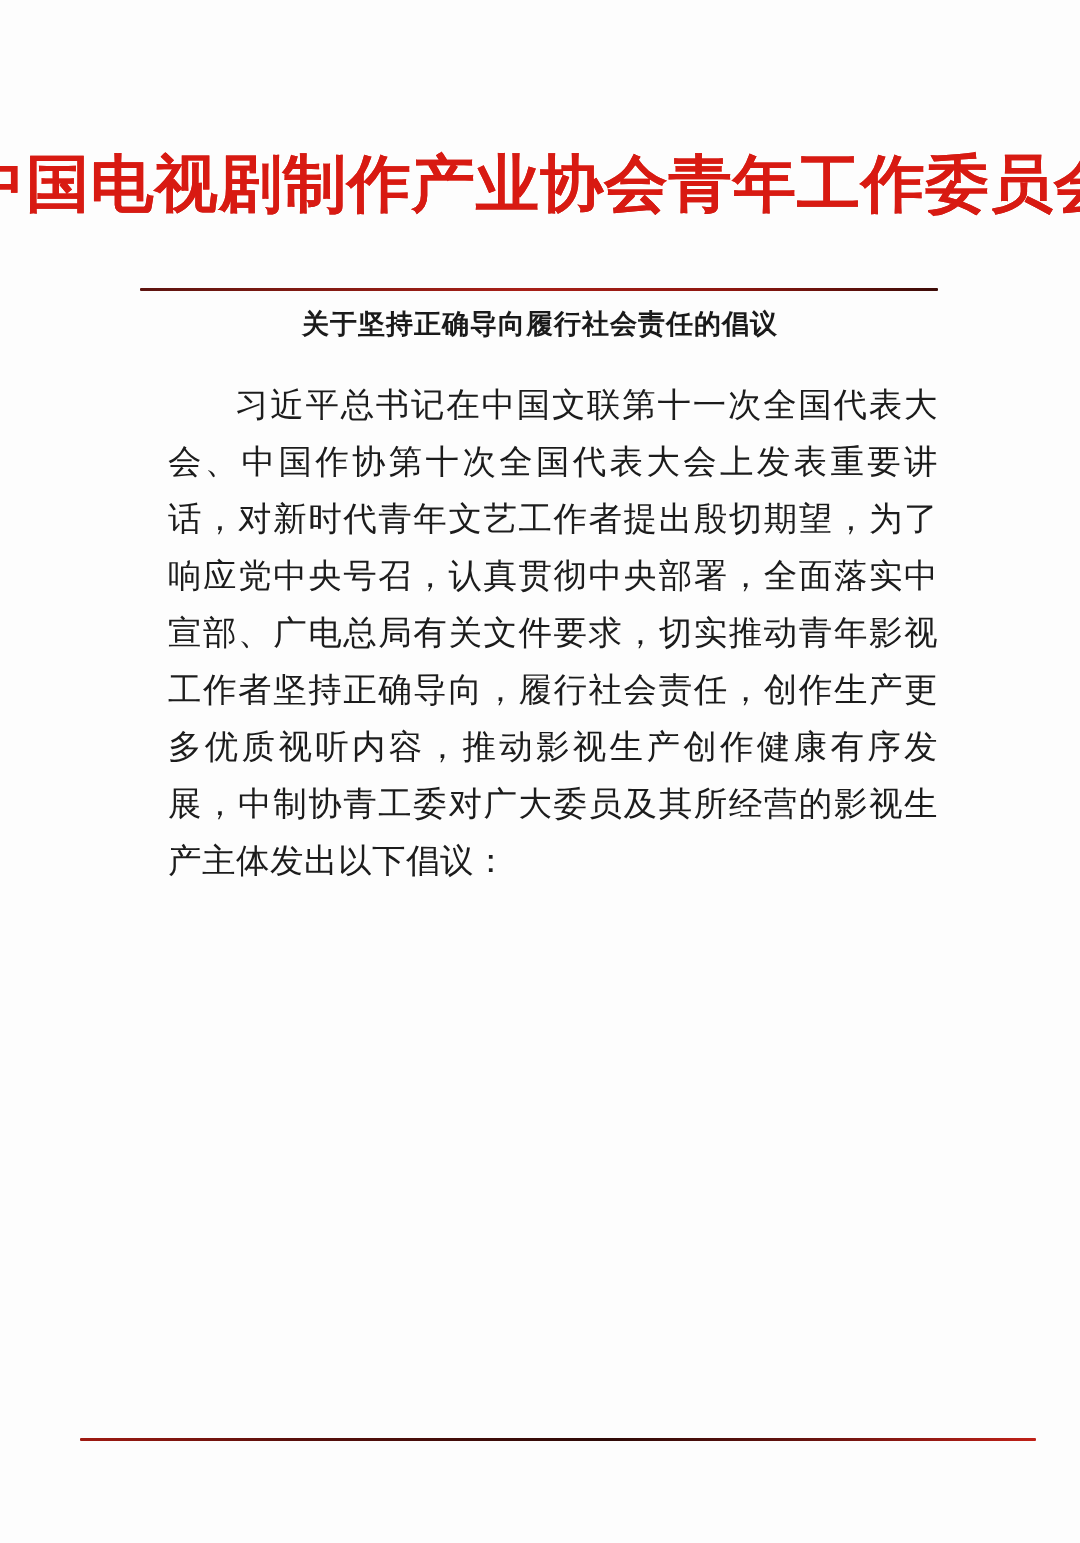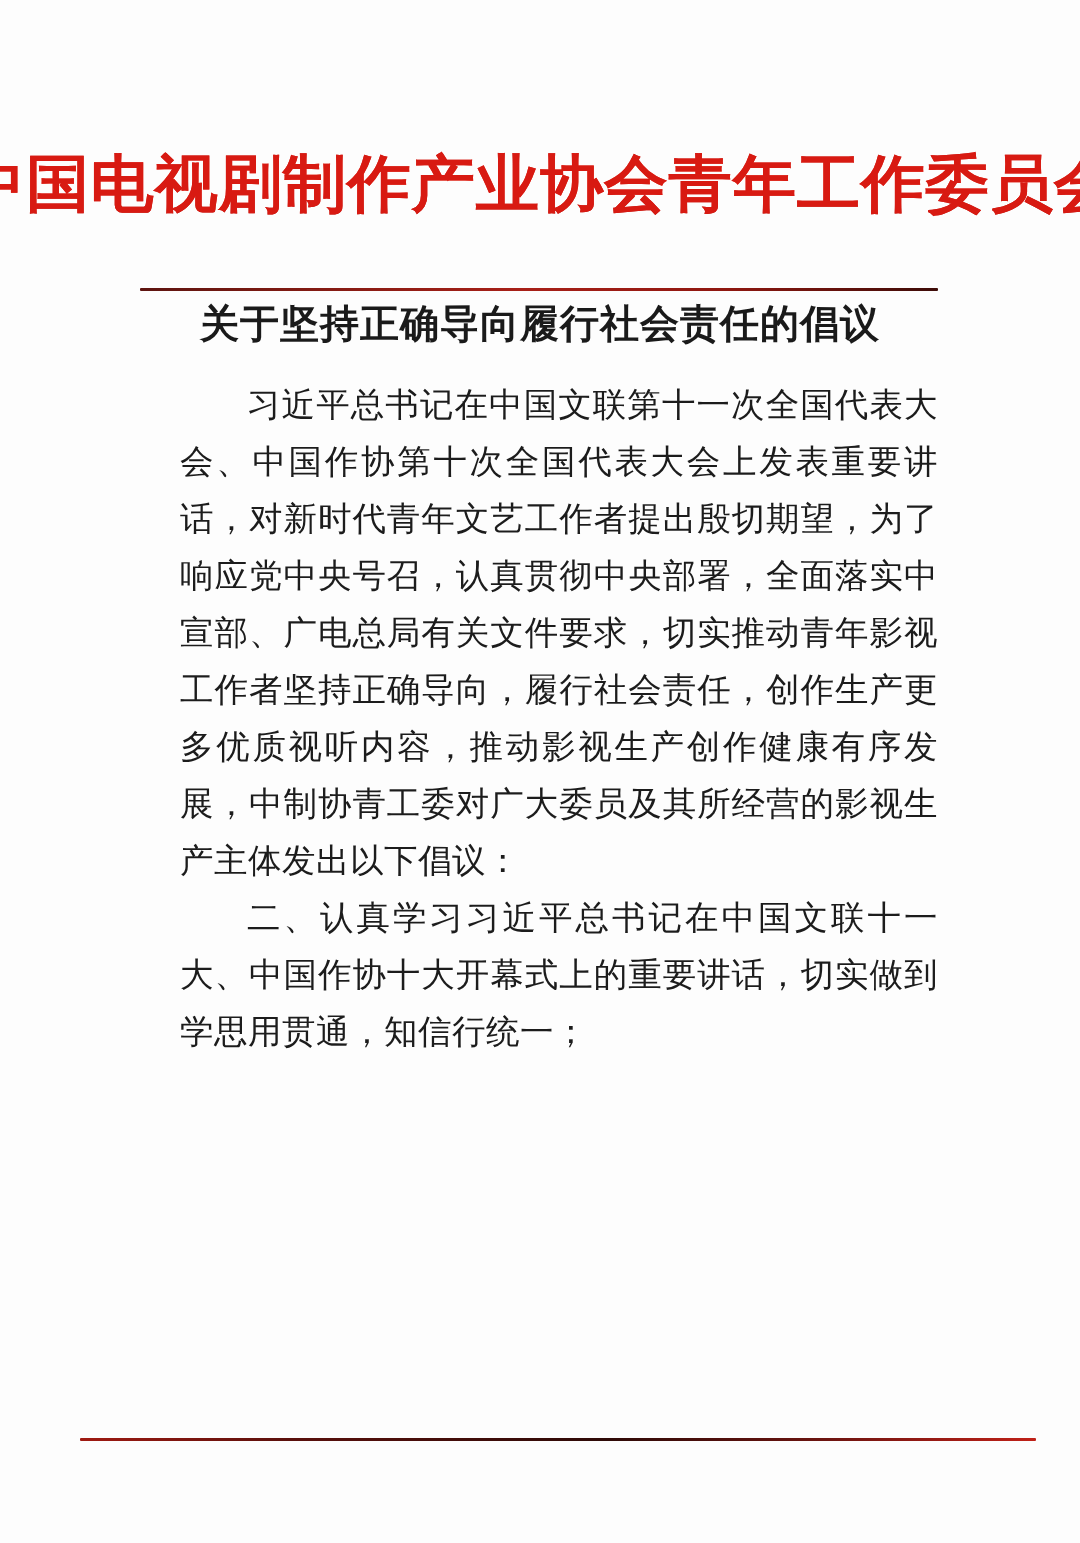--- a/index.html
+++ b/index.html
@@ -84,42 +84,42 @@
 
   
   .doc-title {
     position: absolute;
     left: 0;
     right: 0;
     top: 300px;
     text-align: center;
     font-family: "Liberation Sans", "DejaVu Sans", sans-serif;
     font-weight: 700;
-    font-size: 39px;
+    font-size: 27px;
     line-height: 48px;
     color: #1a1a1a;
     letter-spacing: 1px;
   }
 
   
   .body-block {
     position: absolute;
     left: 168px;
     top: 376px;
     width: 770px;
   }
   .para {
     font-family: "Liberation Serif", "DejaVu Serif", serif;
     font-size: 33.5px;
     line-height: 57px;
     color: #1c1c1c;
     text-align: justify;
     text-justify: inter-ideograph;
     text-indent: 2em;
-    margin: 0 0 0 12px;
+    margin: 0 0 0 0;
     letter-spacing: 0.5px;
     word-break: break-all;
   }
 
   
   .rule-bottom {
     position: absolute;
     left: 80px;
     width: 956px;
     top: 1438px;
@@ -140,18 +140,17 @@
   <div class="masthead">
     <div class="masthead-title">中国电视剧制作产业协会青年工作委员会</div>
   </div>
 
   <div class="rule-top"></div>
 
   <div class="doc-title">关于坚持正确导向履行社会责任的倡议</div>
 
   <div class="body-block">
     <p class="para">习近平总书记在中国文联第十一次全国代表大会、中国作协第十次全国代表大会上发表重要讲话，对新时代青年文艺工作者提出殷切期望，为了响应党中央号召，认真贯彻中央部署，全面落实中宣部、广电总局有关文件要求，切实推动青年影视工作者坚持正确导向，履行社会责任，创作生产更多优质视听内容，推动影视生产创作健康有序发展，中制协青工委对广大委员及其所经营的影视生产主体发出以下倡议：</p>
-    <p class="para">二、认真学习习近平总书记在中国文联十一大、中国作协十大开幕式上的重要讲话，切实做到学思用贯通，知信行统一；</p>
   </div>
 
   <div class="rule-bottom"></div>
 
 </div>
 
 </body></html>

